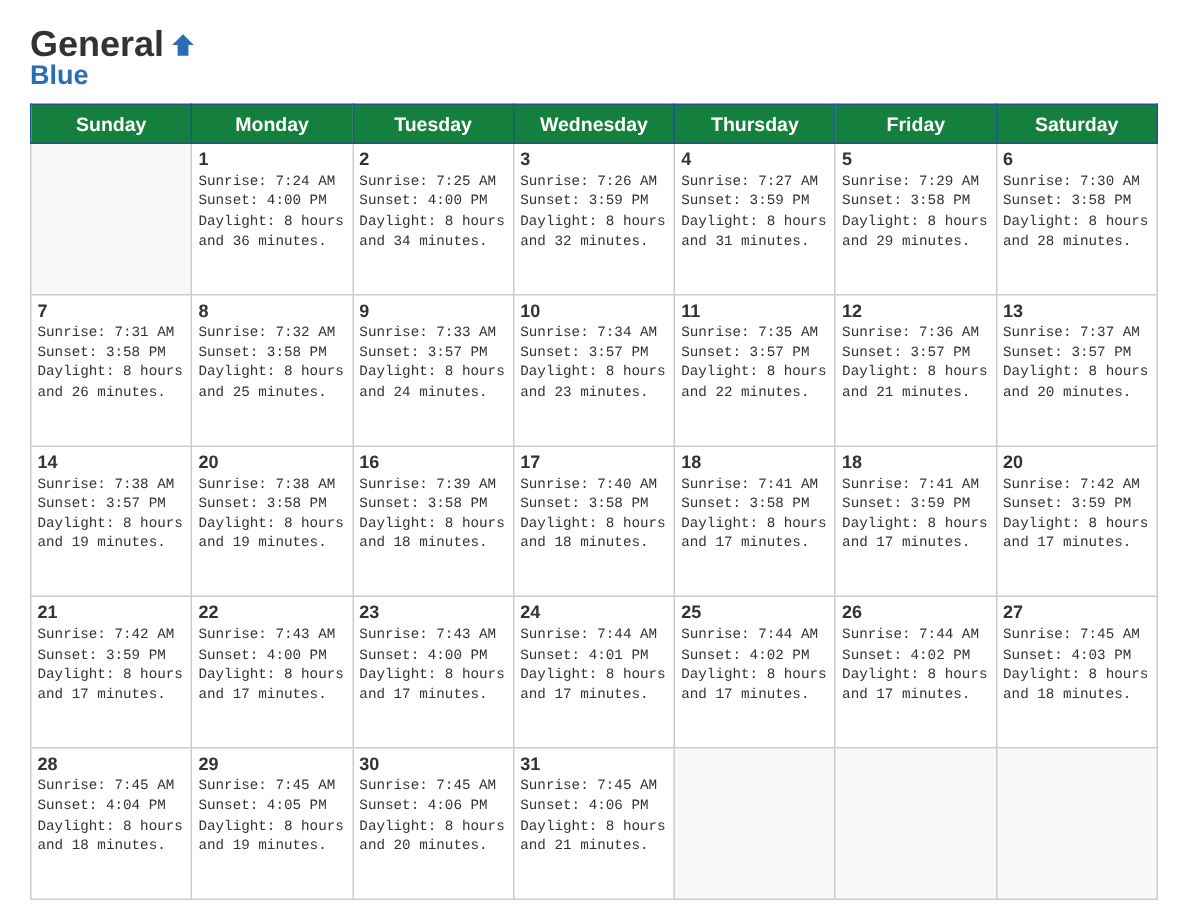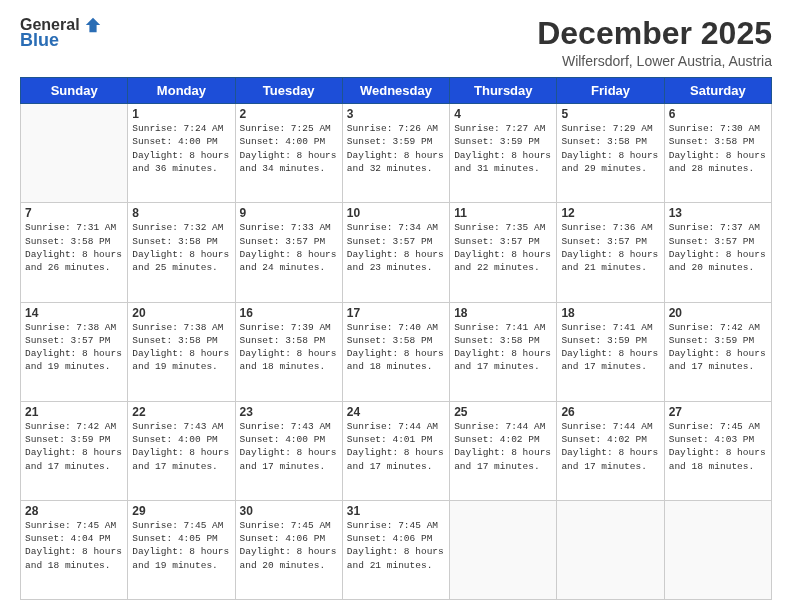--- a/index.html
+++ b/index.html
@@ -27,21 +27,21 @@
       display: flex;
       flex-direction: column;
       align-items: flex-start;
     }
     .logo-text {
       display: flex;
       align-items: center;
       gap: 2px;
     }
     .logo-general {
-      font-size: 16px;
+      font-size: 24px;
       font-weight: bold;
       color: #333;
       text-align: center;
     }
     .logo-blue {
       font-size: 18px;
       font-weight: bold;
       color: #2a6db5;
     }
     .logo-icon {
@@ -64,21 +64,21 @@
       margin-top: 2px;
     }
     .calendar {
       flex: 1;
       border: 1px solid #ccc;
       border-collapse: collapse;
       width: 100%;
       table-layout: fixed;
     }
     .calendar thead tr th {
-      background: #1d4ed8;
+      background: #15803d;
       color: #fff;
       font-size: 13px;
       font-weight: bold;
       text-align: center;
       padding: 5px 2px;
       border: 1px solid #1e5490;
     }
     .calendar tbody tr td {
       border: 1px solid #ccc;
       vertical-align: top;
@@ -112,24 +112,20 @@
   <div class="header">
     <div class="logo">
       <div class="logo-text">
         <span class="logo-general">General</span>
         <svg class="logo-icon" viewBox="0 0 20 20">
           <polygon points="10,2 18,10 14,10 14,18 6,18 6,10 2,10" fill="#2a6db5"></polygon>
         </svg>
       </div>
       <span class="logo-blue" style="margin-top:-4px;text-align:center;">Blue</span>
     </div>
-    <div class="title-block">
-      <div class="month-title">December 2025</div>
-      <div class="subtitle">Wilfersdorf, Lower Austria, Austria</div>
-    </div>
   </div>
 
   <table class="calendar">
     <thead>
       <tr>
       <th>Sunday</th>
           <th>Monday</th>
           <th>Tuesday</th>
           <th>Wednesday</th>
           <th>Thursday</th>

